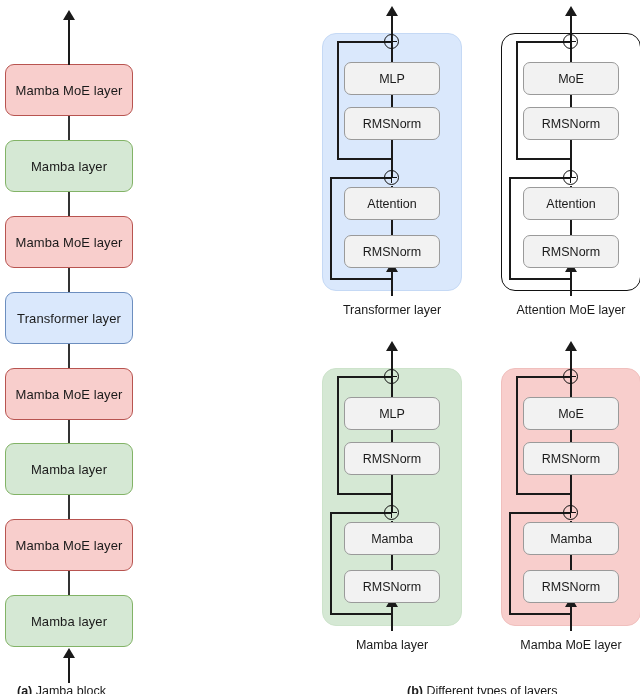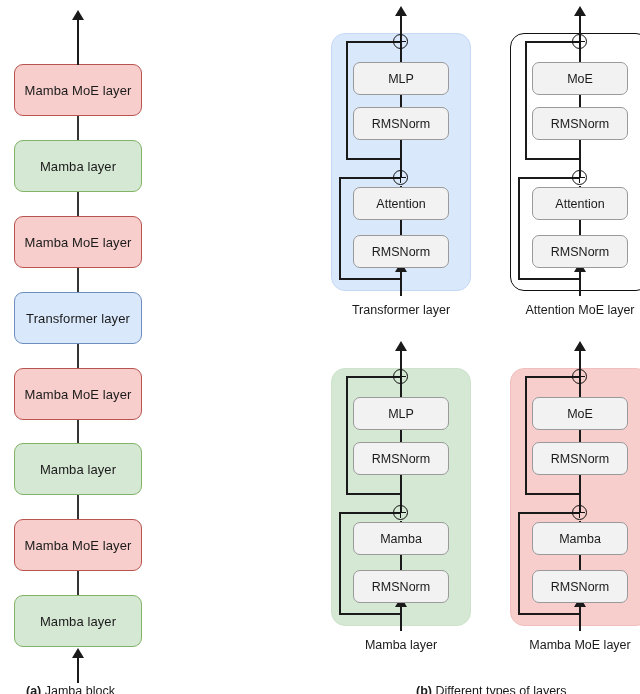--- a/index.html
+++ b/index.html
@@ -10,21 +10,21 @@
   body {
     width: 640px;
     height: 694px;
     position: relative;
     font-family: "Liberation Sans", sans-serif;
     overflow: hidden;
   }
 
   #figure {
     position: absolute;
-    left: 9px; top: 0;
+    left: 0; top: 0;
     width: 628px;
     height: 694px;
   }
 
   
   .stack-box {
     position: absolute;
     left: 5px;
     width: 128px;
     height: 52px;

